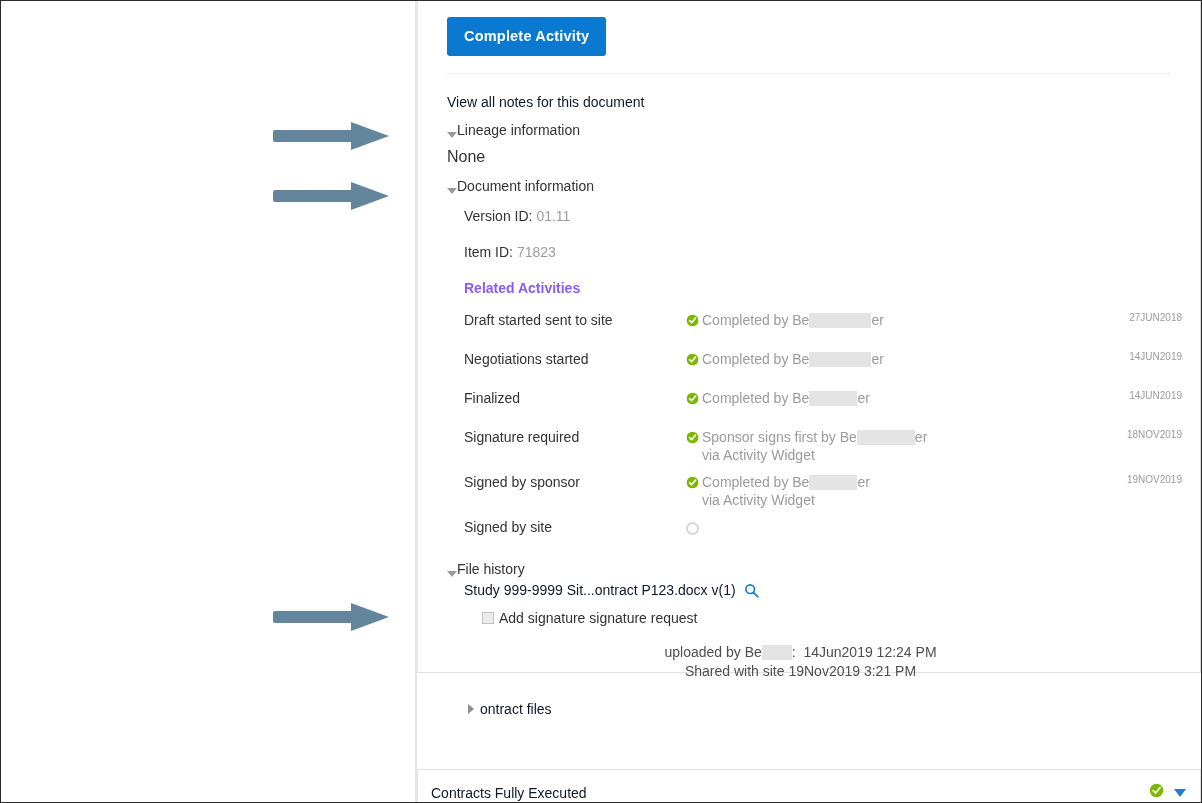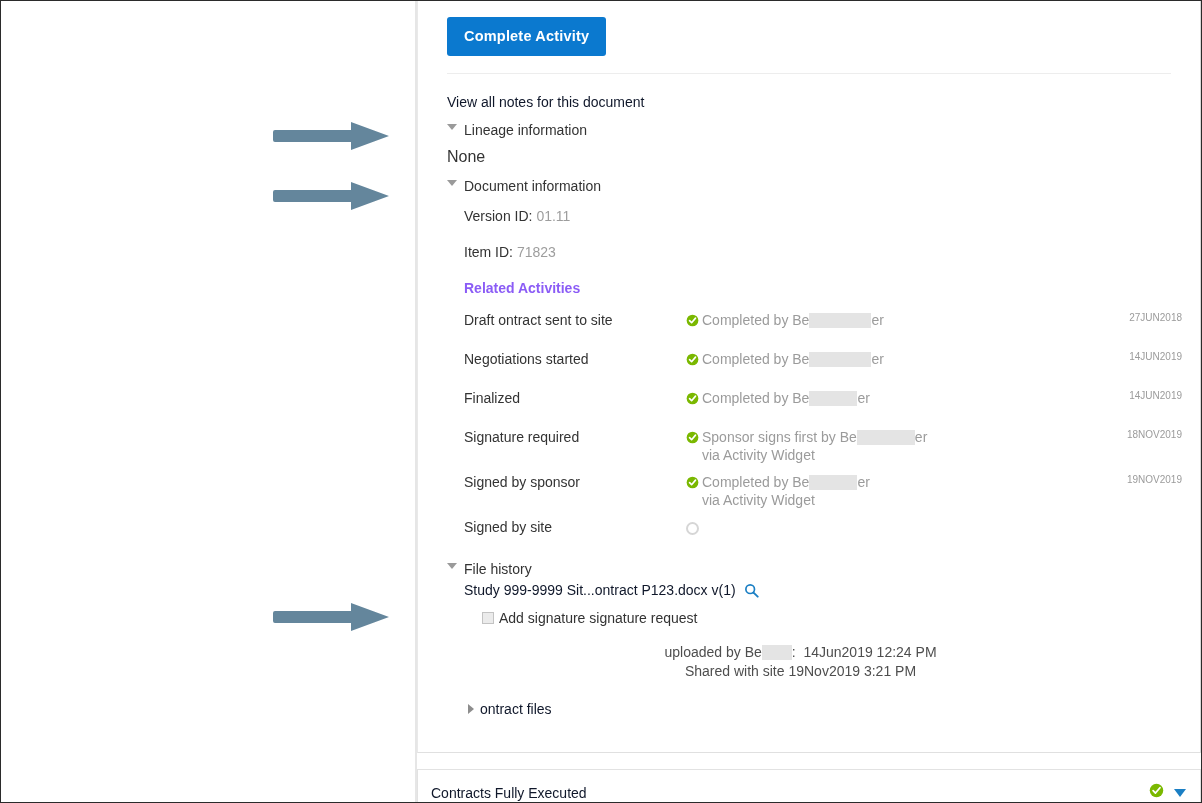--- a/index.html
+++ b/index.html
@@ -40,21 +40,21 @@
     height: 801px;
     background: #e6e6e6;
   }
 
   
   .panel {
     position: absolute;
     left: 416px;
     top: 0;
     width: 784px;
-    height: 752px;
+    height: 672px;
     box-sizing: border-box;
     border-left: 1px solid #e9e9e9;
     border-right: 1px solid #d9d9d9;
     border-bottom: 1px solid #e0e0e0;
     background: #ffffff;
   }
 
   .panel-inner { padding: 0 16px; }
 
   .btn-primary {
@@ -87,23 +87,22 @@
 
   .notes-link {
     display: block;
     margin: 20px 0 0 13px;
     font-size: 14px;
   }
 
   
   .disclosure {
     display: flex;
-    align-items: flex-start;
+    align-items: flex-end;
     margin: 12px 0 0 13px;
-    gap: 7px;
     cursor: pointer;
   }
   .tri-down {
     width: 0; height: 0;
     border-left: 5px solid transparent;
     border-right: 5px solid transparent;
     border-top: 6px solid #9a9a9a;
     margin-top: 2px;
   }
   .tri-right {
@@ -331,21 +330,21 @@
 
         <div class="meta-row">
           <span>Item ID:</span>
           <span class="meta-value">71823</span>
         </div>
 
         <div class="section-heading">Related Activities</div>
 
         <div id="activities-list">
             <div class="activity-row">
-              <div class="act-name">Draft ontract sent to site</div>
+              <div class="act-name">Draft started sent to site</div>
               <div class="act-status">
                 <div class="status-line1">
                   <span class="check-badge"><svg width="13" height="13" viewBox="0 0 16 16" xmlns="http://www.w3.org/2000/svg">
                       <circle cx="8" cy="8" r="7.2" fill="#7ab800"></circle>
                       <path d="M4.4 8.2 L6.9 10.7 L11.7 5.1" fill="none" stroke="#ffffff" stroke-width="2" stroke-linecap="round" stroke-linejoin="round"></path>
                     </svg></span>
                   <span>Completed by Be</span>
                   <span class="redact" style="width: 62px;"></span>
                   <span>er</span>
                 </div>

